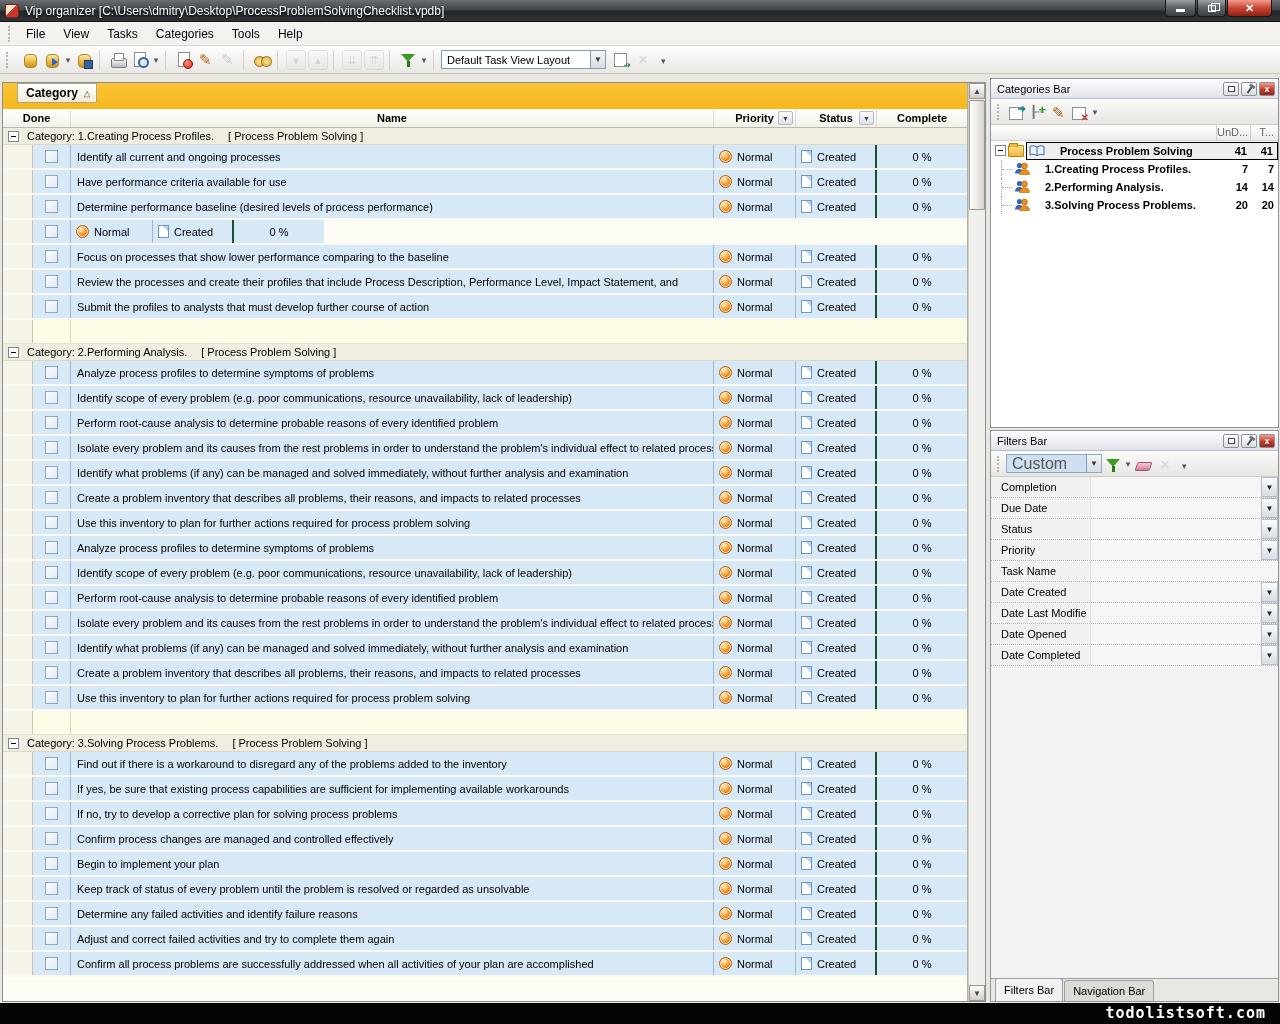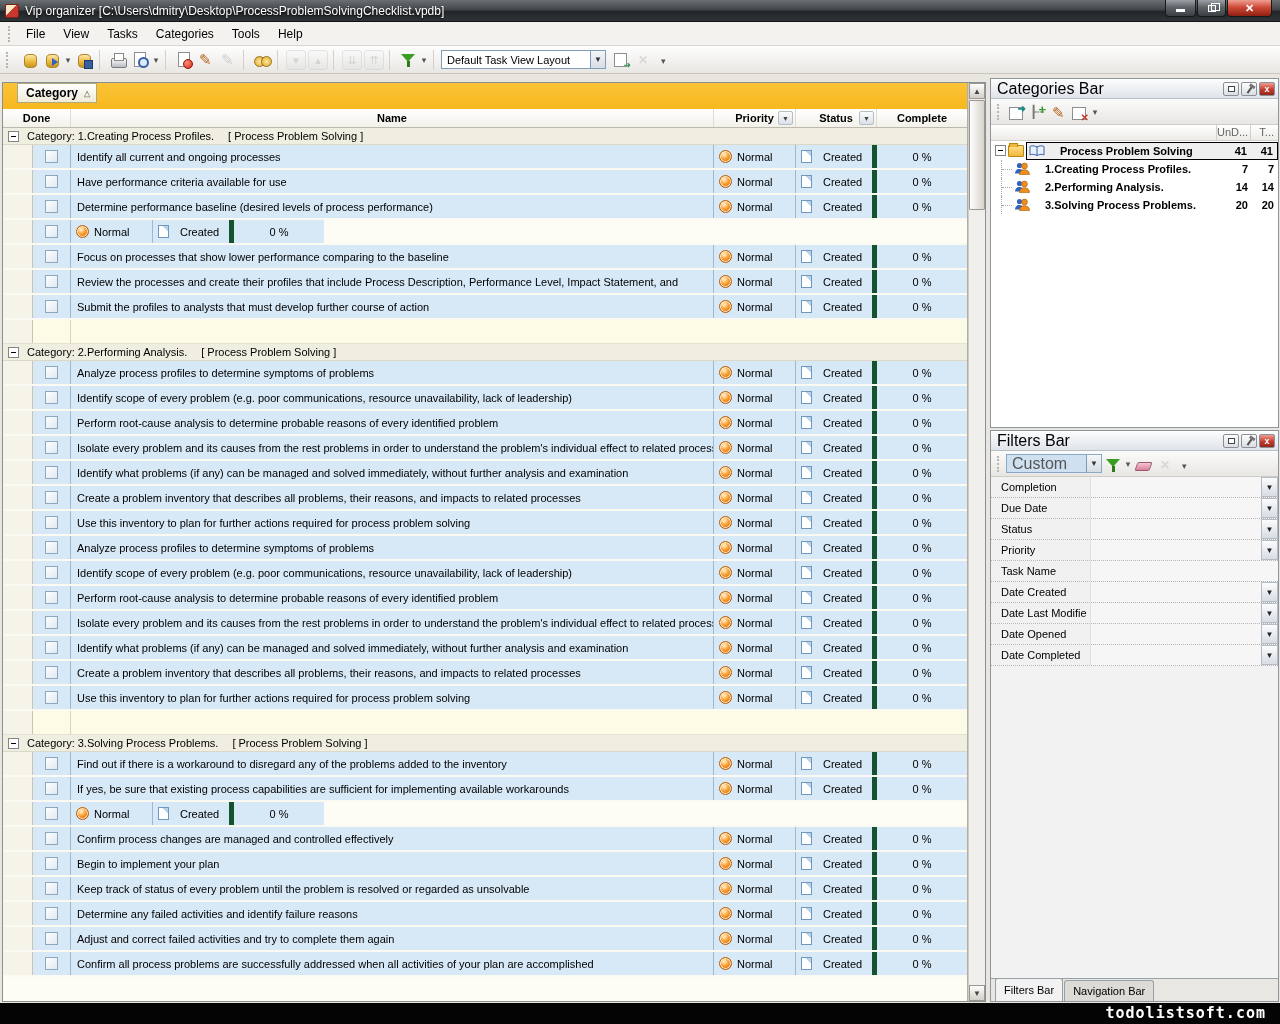--- a/index.html
+++ b/index.html
@@ -100,21 +100,21 @@
   .expand-box::before{content:"";position:absolute;left:2px;top:4px;width:5px;height:1px;background:#000}
   .glabel{margin-left:8px;white-space:nowrap}
   .gsuffix{margin-left:14px;white-space:nowrap}
   .trow{height:25px;display:flex;border-bottom:2px solid #fbfaf2;flex:none}
   .cell{height:100%;display:flex;align-items:center}
   .c-indent{width:30px;background:var(--indent-beige);border-right:1px solid #c9c5b4}
   .c-done{width:38px;background:var(--row-blue);border-right:1px solid #9eb9cf;justify-content:center}
   .c-name{flex:1;background:var(--row-blue);border-right:1px solid #9eb9cf;padding-left:6px;overflow:hidden}
   .c-name span{white-space:nowrap}
   .c-pri{width:82px;background:var(--row-blue);border-right:1px solid #9eb9cf;padding-left:5px;gap:5px}
-  .c-status{width:81px;background:var(--row-blue);border-right:5px solid #14532d;padding-left:5px;gap:11px}
+  .c-status{width:81px;background:var(--row-blue);border-right:2px solid #14532d;padding-left:5px;gap:5px}
   .c-comp{width:90px;background:var(--row-blue);justify-content:center}
   .checkbox{width:13px;height:13px;border:1px solid #8ca8c0;background:linear-gradient(135deg,#fefefe,#dfe9f1)}
   .pri-ico{width:13px;height:13px;border-radius:50%;flex:none;border:1px solid #b85c00;
     background:radial-gradient(circle at 38% 32%,#ffe2b0 0 12%,#fcae4a 35%,var(--priority-orange) 62%,#c96400);
     box-shadow:inset 0 0 0 1px rgba(255,255,255,.8)}
   .st-ico{width:11px;height:13px;flex:none;border:1px solid var(--status-blue);
     background:linear-gradient(225deg,#b8d2ea 0 4px,#fff 4px)}
   .spacer-row{height:24px;display:flex;flex:none;border-bottom:1px solid #e4e2d2}
   .spacer-row .sp-indent{width:30px;background:var(--indent-beige);border-right:1px solid #c9c5b4}
   .spacer-row .sp-done{width:38px;background:var(--spacer-yellow);border-right:1px solid #d8d5ba}
@@ -129,21 +129,21 @@
     display:flex;align-items:center;justify-content:center;font-size:8px;color:#444;flex:none}
   .sb-thumb{height:110px;margin-top:1px;background:linear-gradient(90deg,#fdfdfd,#d8d4cc);border:1px solid #9a9890;border-radius:1px;flex:none}
   .sb-track{flex:1}
 
   
   .panel{position:absolute;left:990px;width:289px;border:1px solid #8e959c;background:#fff;display:flex;flex-direction:column}
   .panel-cat{top:78px;height:350px}
   .panel-fil{top:430px;height:572px;background:#f2f2f2}
   .ptitle{height:20px;background:linear-gradient(#fcfdfe,#dfe4ea);border-bottom:1px solid #b8bec6;
     display:flex;align-items:center;padding:0 3px 0 6px;flex:none}
-  .ptitle .pt-text{flex:1;font-size:16px}
+  .ptitle .pt-text{flex:1;font-size:11px}
   .pbtn{width:16px;height:14px;margin-left:2px;border:1px solid #8b9097;border-radius:2px;
     background:linear-gradient(#fefefe,#d9dee4);position:relative;flex:none}
   .pbtn-close{background:linear-gradient(#ef9d8f,var(--close-red) 55%,#93271c)}
   .g-restore{position:absolute;left:4px;top:3px;width:7px;height:6px;border:1px solid #444;background:#fff}
   .g-pin{position:absolute;left:7px;top:2px;width:2px;height:9px;background:#555;transform:rotate(35deg)}
   .g-pin::before{content:"";position:absolute;left:-2px;top:-1px;width:6px;height:3px;background:#777}
   .g-x{color:#fff;font-size:9px;font-weight:bold;text-align:center;line-height:12px;display:block}
   .ptb{height:26px;background:linear-gradient(#fbfbfb,#e8e6e2);border-bottom:1px solid #cfccc5;
     display:flex;align-items:center;padding-left:6px;flex:none}
   .ptb .tbi{width:19px;height:18px}
@@ -751,20 +751,23 @@
             <span>Created</span>
           </span>
           <span class="cell c-comp">
             <span>0 %</span>
           </span>
         </div>
         <div class="trow">
           <span class="cell c-indent"></span>
           <span class="cell c-done">
             <span class="checkbox"></span>
+          </span>
+          <span class="cell c-name">
+            <span>If no, try to develop a corrective plan for solving process problems</span>
           </span>
           <span class="cell c-pri">
             <span class="pri-ico"></span>
             <span>Normal</span>
           </span>
           <span class="cell c-status">
             <span class="st-ico"></span>
             <span>Created</span>
           </span>
           <span class="cell c-comp">

